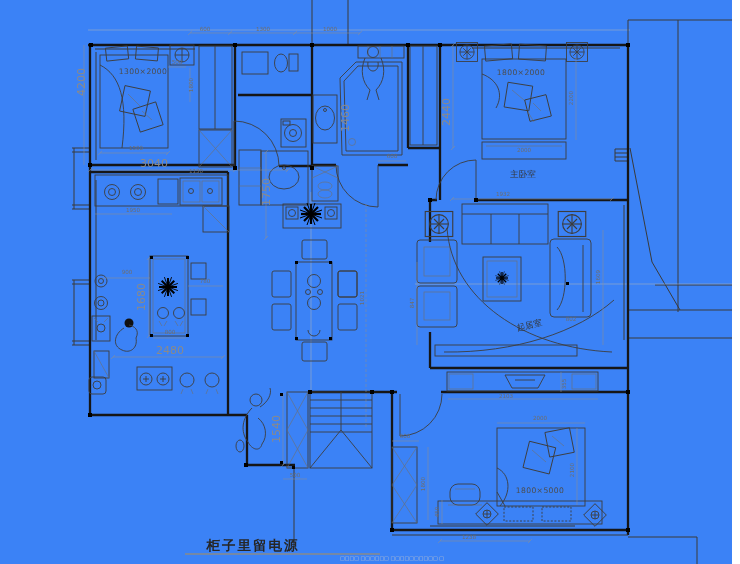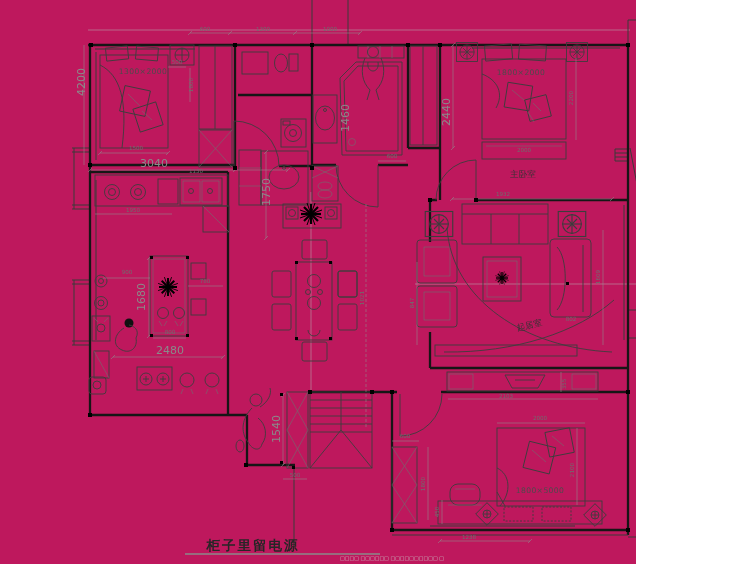--- a/index.html
+++ b/index.html
@@ -1,16 +1,16 @@
 <!DOCTYPE html>
 <html><head>
 <meta charset="utf-8">
 <style>
   html,body{margin:0;padding:0;background:#ffffff;}
-  #stage{position:relative;width:636px;height:564px;background:#be185d;overflow:hidden;
+  #stage{position:relative;width:732px;height:564px;background:#3b82f6;overflow:hidden;
          font-family:"DejaVu Sans",sans-serif;}
   svg text{font-family:"DejaVu Sans",sans-serif;}
   .w   {stroke:#161616;stroke-width:2.3;fill:none;}
   .w2  {stroke:#3a3a3a;stroke-width:1.0;fill:none;}
   .f   {stroke:#3d3d3d;stroke-width:0.9;fill:none;}
   .fl  {stroke:#6f6f6f;stroke-width:0.6;fill:none;}
   .dim {stroke:#8f8f8f;stroke-width:0.55;fill:none;}
   .thin{stroke:#b5b5b5;stroke-width:0.5;fill:none;}
   .dotm{fill:#000;stroke:none;}
   .dim-s{font-size:5.6px;fill:#6e6e6e;}

